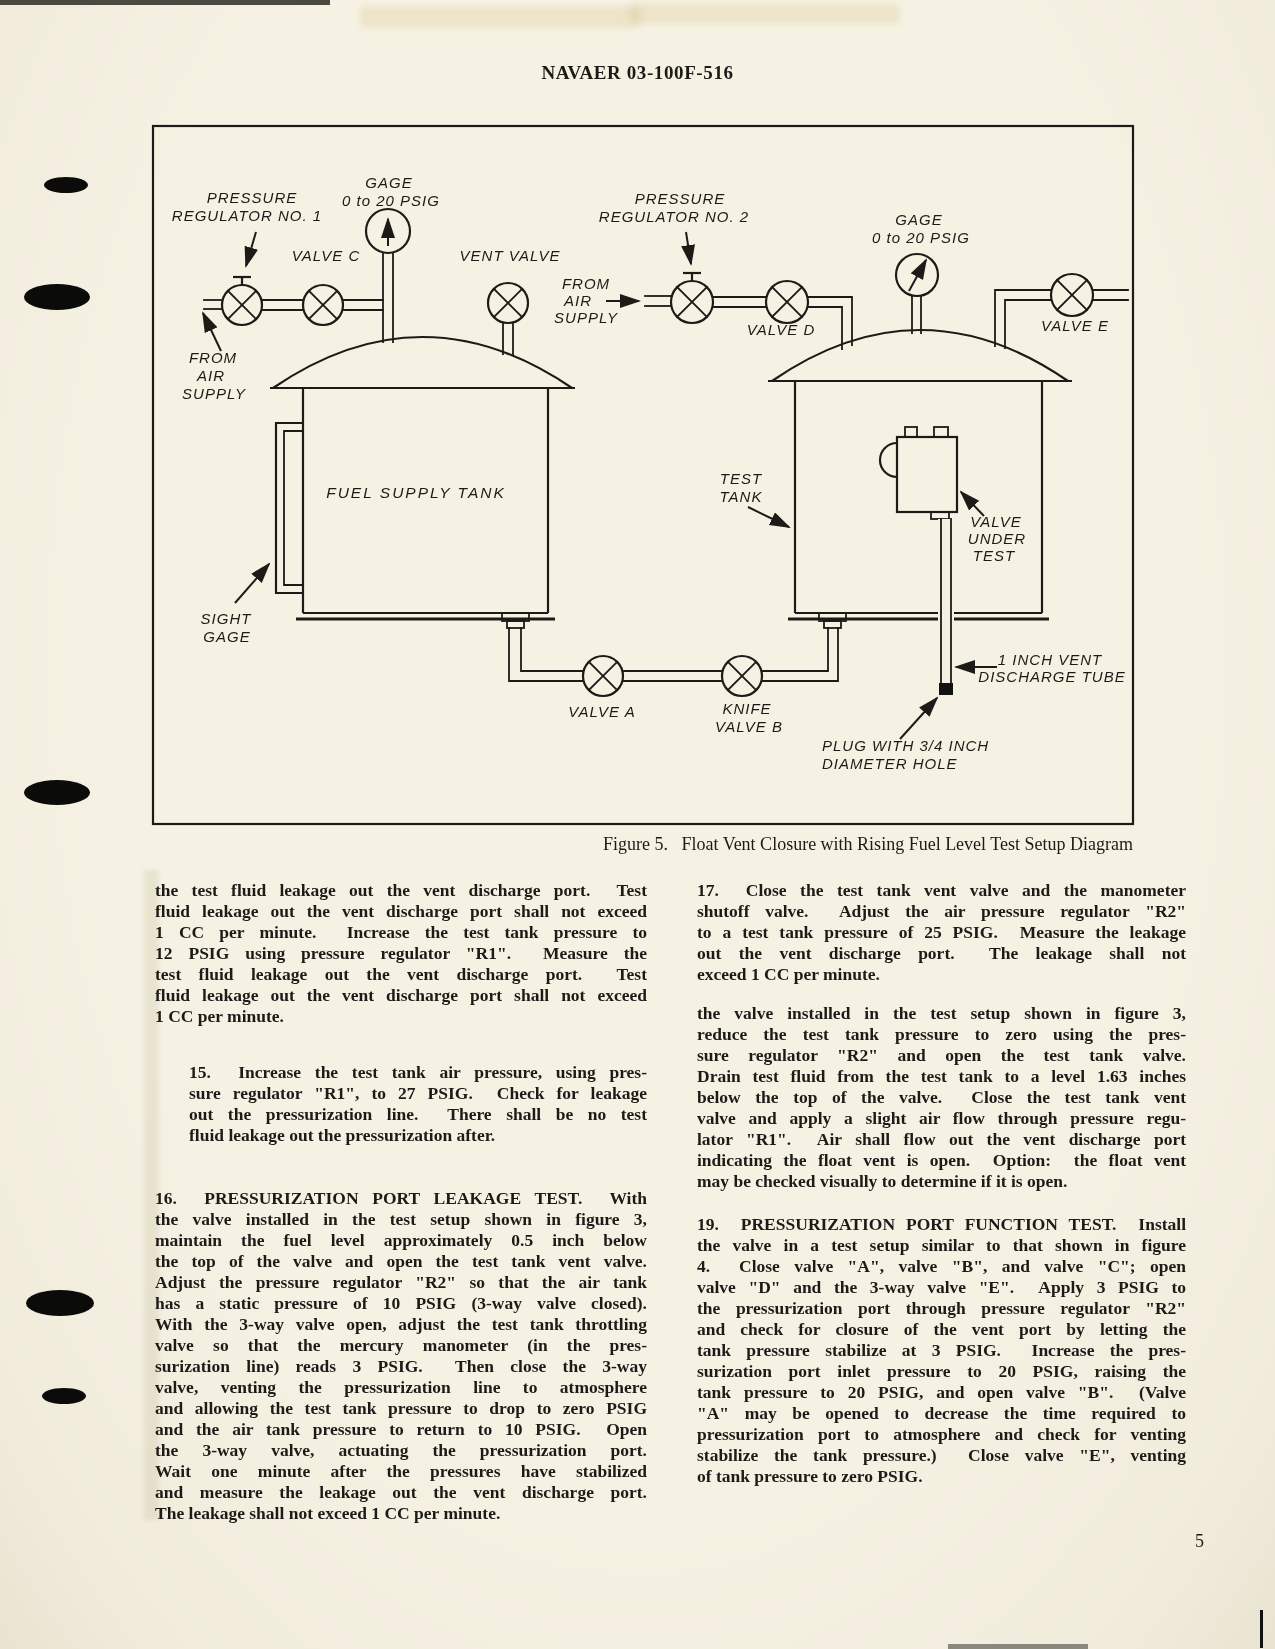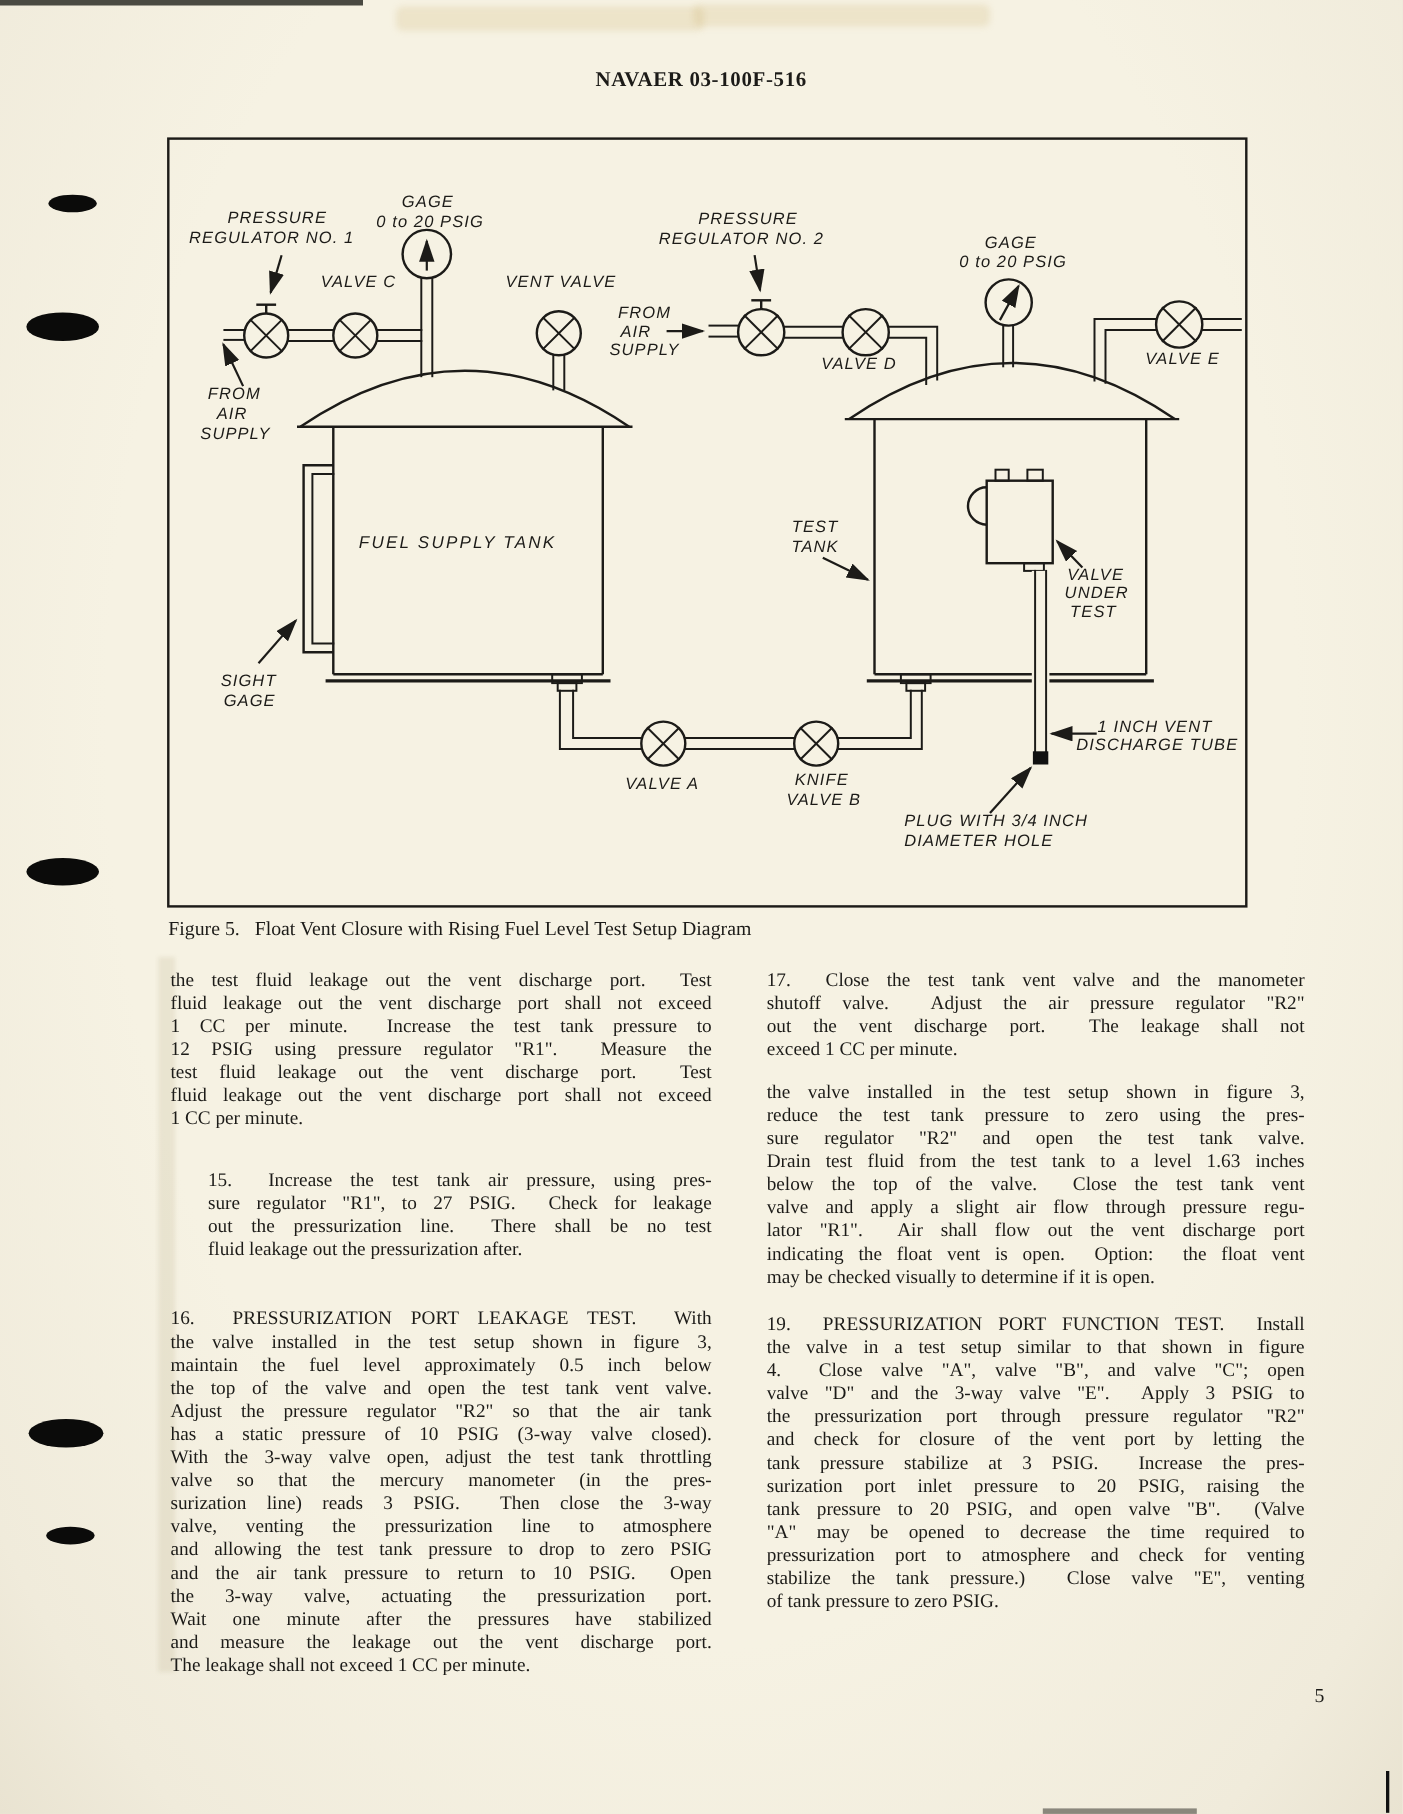--- a/index.html
+++ b/index.html
@@ -8,29 +8,29 @@
   #page{position:absolute;inset:0;
         background:radial-gradient(ellipse at 50% 40%, #f6f2e3 60%, #f0ebdb 88%, #e9e3d1 100%);}
   
   .artifact{position:absolute;}
   .smudge{position:absolute;filter:blur(3px);background:rgba(203,178,108,0.22);border-radius:6px;}
   .margin-bleed{position:absolute;filter:blur(2px);background:rgba(158,148,104,0.15);}
   .dot{position:absolute;background:#0b0b0a;border-radius:50%;}
   
   .hdr{position:absolute;left:0;top:62px;width:1275px;text-align:center;
        font:bold 19px "Liberation Serif",serif;letter-spacing:0.6px;}
-  .caption{position:absolute;left:153px;top:834px;width:980px;text-align:left;
+  .caption{position:absolute;left:153px;top:834px;width:980px;text-align:right;
        font:18px "Liberation Serif",serif;white-space:pre-wrap;}
   .pagenum{position:absolute;left:1144px;top:1531px;width:60px;text-align:right;
        font:18px "Liberation Serif",serif;}
   
   .col{position:absolute;top:880px;font:17.5px/21px "Liberation Serif",serif;}
   #leftcol{left:155px;width:492px;}
   #rightcol{left:697px;width:489px;}
-  .para{margin:0;}
+  .para{margin:0;font-weight:bold;}
   .tline{white-space:pre-wrap;text-align:justify;text-align-last:justify;}
   .tline.tlast{text-align-last:left;}
   #p15{margin-top:35px;margin-left:34px;} #p16{margin-top:42px;}
   #p18{margin-top:18px;} #p19{margin-top:22px;}
   
   #diag{position:absolute;left:0;top:0;}
   .ln{stroke:#1c1b18;stroke-width:1.8;fill:none;stroke-linecap:square;}
   .w2{stroke:#1c1b18;stroke-width:2.2;fill:none;}
   .w3{stroke:#1c1b18;stroke-width:3;fill:none;}
   .arrow{stroke:#1c1b18;stroke-width:2;fill:none;}
@@ -282,20 +282,21 @@
         <div class="tline">the 3-way valve, actuating the pressurization port.</div>
         <div class="tline">Wait one minute after the pressures have stabilized</div>
         <div class="tline">and measure the leakage out the vent discharge port.</div>
         <div class="tline tlast">The leakage shall not exceed 1 CC per minute.</div>
       </div>
   </div>
   <div id="rightcol" class="col">
     <div id="p17" class="para">
         <div class="tline">17.  Close the test tank vent valve and the manometer</div>
         <div class="tline">shutoff valve.  Adjust the air pressure regulator "R2"</div>
+        <div class="tline">to a test tank pressure of 25 PSIG.  Measure the leakage</div>
         <div class="tline">out the vent discharge port.  The leakage shall not</div>
         <div class="tline tlast">exceed 1 CC per minute.</div>
       </div>
     <div id="p18" class="para">
         <div class="tline">the valve installed in the test setup shown in figure 3,</div>
         <div class="tline">reduce the test tank pressure to zero using the pres-</div>
         <div class="tline">sure regulator "R2" and open the test tank valve.</div>
         <div class="tline">Drain test fluid from the test tank to a level 1.63 inches</div>
         <div class="tline">below the top of the valve.  Close the test tank vent</div>
         <div class="tline">valve and apply a slight air flow through pressure regu-</div>

